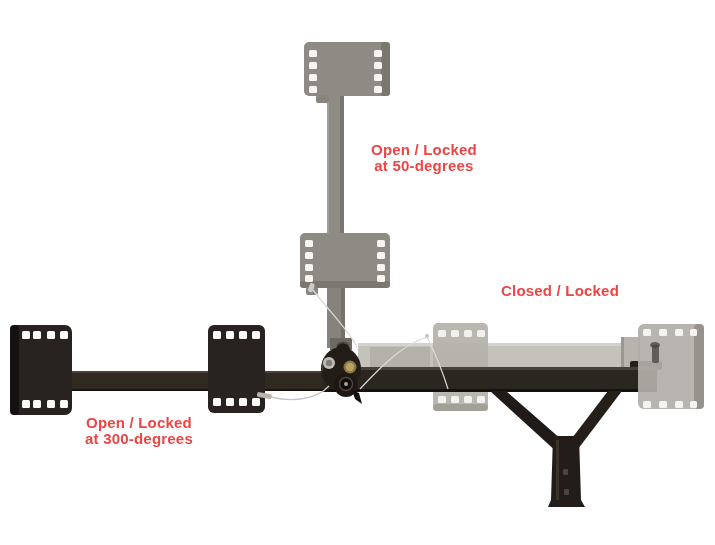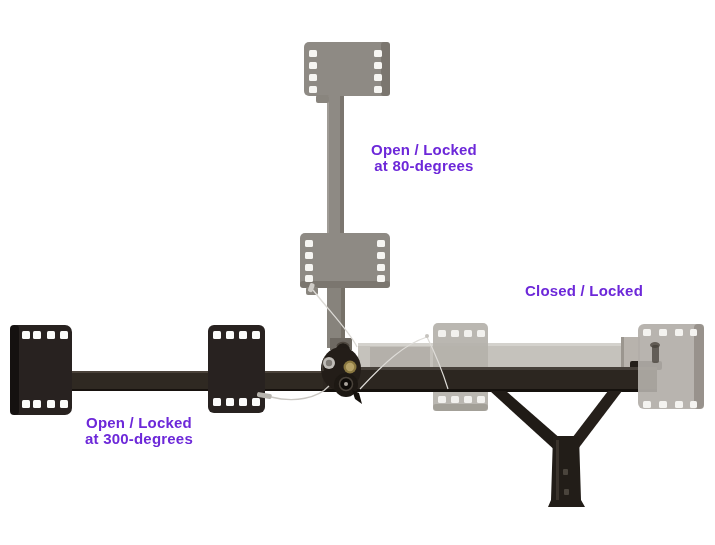--- a/index.html
+++ b/index.html
@@ -1,19 +1,19 @@
 <!DOCTYPE html>
 <html><head>
 <meta charset="utf-8">
 <style>
   html,body{margin:0;padding:0;background:#ffffff;}
   .stage{position:relative;width:715px;height:545px;background:#ffffff;overflow:hidden;
          font-family:"Liberation Sans",sans-serif;}
   .stage svg{position:absolute;left:0;top:0;}
-  .label{position:absolute;text-align:center;color:#6d28d9;font-weight:bold;
+  .label{position:absolute;text-align:center;color:#ef4444;font-weight:bold;
          font-size:15px;line-height:16px;letter-spacing:0.2px;}
 </style>
 </head>
 <body>
 
 <div class="stage">
 
 <svg width="715" height="545" viewBox="0 0 715 545">
 
   <g>
@@ -169,24 +169,24 @@
     <rect x="257" y="393" width="15" height="5" rx="2" fill="#b7b4ae" transform="rotate(10 264 395)"></rect>
     <path d="M271,397 C295,403 318,398 329,386" stroke="#c9c6c1" stroke-width="1.3"></path>
     <path d="M360,389 C385,362 405,344 427,337" stroke="#dedcd8" stroke-width="1.2"></path>
     <path d="M427,337 C436,355 443,373 448,389" stroke="#dedcd8" stroke-width="1.2"></path>
     <circle cx="427" cy="336" r="2" fill="#c6c3be"></circle>
   </g>
 </svg>
 
   <div class="label" style="left:334px;top:142px;width:180px;">
     <div>Open / Locked</div>
-    <div>at 80-degrees</div>
+    <div>at 50-degrees</div>
   </div>
 
-  <div class="label" style="left:474px;top:283px;width:220px;">
+  <div class="label" style="left:450px;top:283px;width:220px;">
     <div>Closed / Locked</div>
   </div>
 
   <div class="label" style="left:49px;top:415px;width:180px;">
     <div>Open / Locked</div>
     <div>at 300-degrees</div>
   </div>
 
 </div>
 

